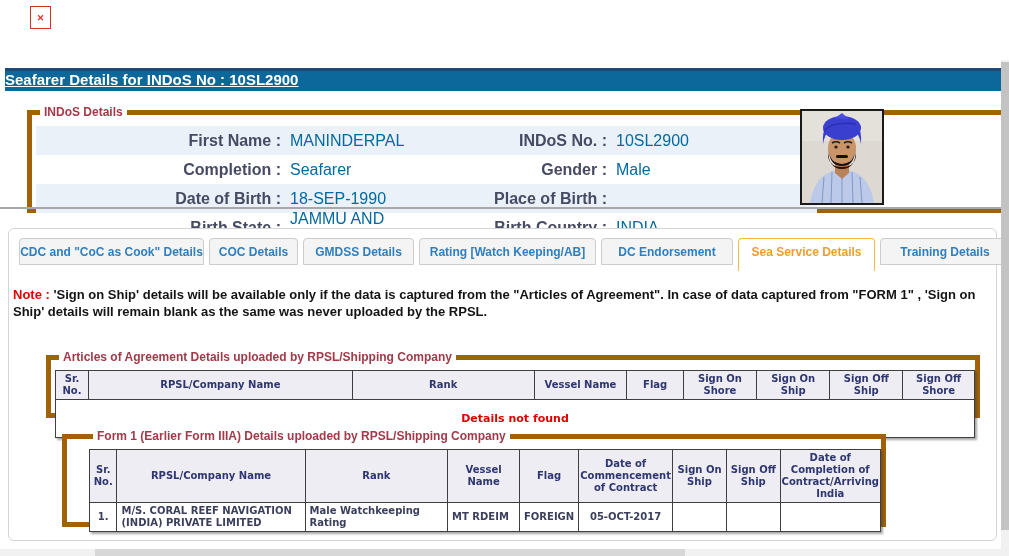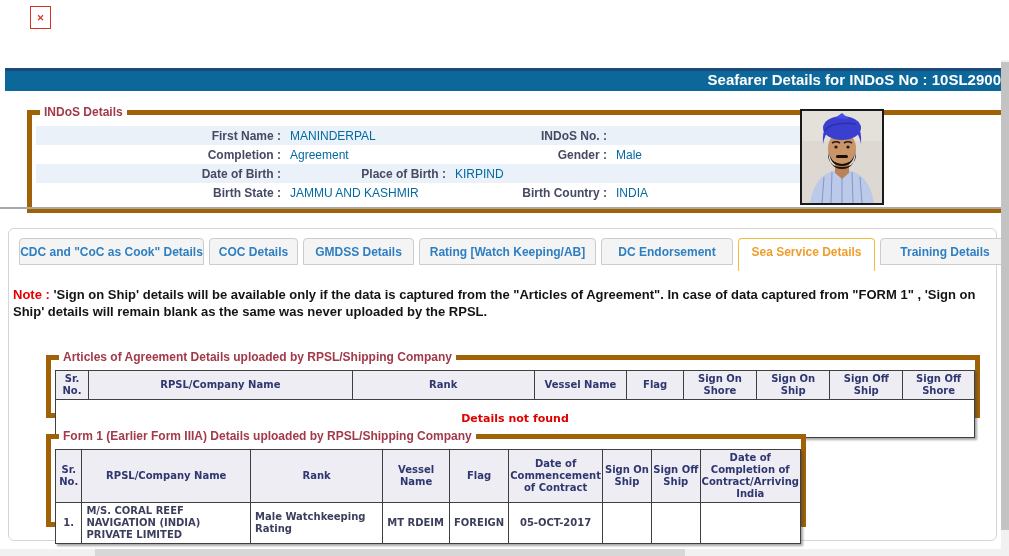--- a/index.html
+++ b/index.html
@@ -11,28 +11,28 @@
   
   .broken-img {
     position: absolute; left: 30px; top: 6px; width: 21px; height: 23px;
     border: 1px solid #d93025; color: #d93025; font-size: 9px; font-weight: bold;
     display: flex; align-items: center; justify-content: center; background: #fff;
   }
   
   .title-bar {
     position: absolute; left: 5px; top: 68px; width: 996px; height: 23px;
     background: linear-gradient(to bottom, #1e4a78 0, #1e4a78 3px, #0c679a 3px);
-    color: #fff; font-weight: bold; font-size: 15px; text-align: right; line-height: 24px;
+    color: #fff; font-weight: bold; font-size: 15px; text-align: left; line-height: 24px; text-decoration: underline;
   }
   
   fieldset { position: absolute; border: 5px solid #a16207; background: #fff; margin: 17px; padding: 0; }
   legend { color: #a23a49; font-weight: bold; font-size: 12px; padding: 0 4px; margin-left: 8px; }
   .indos-fs { left: 10px; top: 88px; width: 985px; height: 108px; }
   .indos-rows { margin-top: 7px; }
-  .irow { display: flex; height: 19px; align-items: center; width: 781px; margin-left: 4px; font-size: 12px; }
+  .irow { display: flex; height: 29px; align-items: center; width: 781px; margin-left: 4px; font-size: 16px; }
   .irow.stripe { background: #eaf1f9; }
   .irow .lab { font-weight: bold; color: #474a63; text-align: right; }
   .irow .l1 { width: 245px; } .irow .l2 { width: 165px; }
   .irow .val { color: #0369a1; }
   .irow .v1 { width: 161px; padding-left: 9px; } .irow .v2 { flex: 1; padding-left: 9px; }
   
   .photo { position: absolute; left: 800px; top: 109px; width: 84px; height: 96px;
     border: 2px solid #1a1a1a; background: #d8d3cc; }
   
   .divider { position: absolute; left: 0; top: 207px; width: 1001px; height: 2px; background: #a8a8a8; }
@@ -44,21 +44,21 @@
     border: 1px solid #ccc; border-radius: 4px 4px 0 0; color: #2e7fc1;
     font-weight: bold; font-size: 12px; cursor: pointer; white-space: nowrap; }
   .tab.active { height: 33px; background: #fff; border: 1px solid #f2bd3a; border-bottom: none;
     color: #ef9e2e; }
   
   .note { position: absolute; left: 4px; top: 57px; width: 990px; font-size: 13px;
     font-weight: bold; color: #141414; line-height: 1.32; }
   .note .prefix { color: #e60000; }
   
   .fs-articles { left: 20px; top: 104px; width: 934px; height: 68px; }
-  .fs-form1 { left: 20px; top: 183px; width: 760px; height: 98px; }
+  .fs-form1 { left: 36px; top: 183px; width: 824px; height: 98px; padding-left: 18px; }
   table { border-collapse: collapse; table-layout: fixed; margin: 6px 0 0 4px;
     box-shadow: 2px 2px 2px rgba(60,60,60,.45);
     font-family: "DejaVu Sans", "Liberation Sans", sans-serif; background: #fff; }
   th { background: #ededf3; color: #2f3670; font-size: 10px; font-weight: bold;
     border: 1px solid #3f3f3f; text-align: center; vertical-align: middle;
     padding: 2px 1px; line-height: 1.2; }
   td { border: 1px solid #3f3f3f; font-size: 10px; font-weight: bold; color: #3b3f5c;
     padding: 2px 4px; vertical-align: middle; line-height: 1.2; }
   tr.empty-msg td { text-align: center; color: #e00000; font-size: 11px; height: 18px; padding: 12px; }
   td.c-center { text-align: center; }
@@ -81,31 +81,32 @@
     <span>Seafarer Details for INDoS No : 10SL2900</span>
   </div>
 
   <fieldset class="indos-fs">
     <legend>INDoS Details</legend>
     <div class="indos-rows">
       <div class="irow stripe">
         <span class="lab l1">First Name :</span>
         <span class="val v1">MANINDERPAL</span>
         <span class="lab l2">INDoS No. :</span>
+        <span class="val v2">10SL2900</span>
       </div>
       <div class="irow">
         <span class="lab l1">Completion :</span>
-        <span class="val v1">Agreement</span>
+        <span class="val v1">Seafarer</span>
         <span class="lab l2">Gender :</span>
         <span class="val v2">Male</span>
       </div>
       <div class="irow stripe">
         <span class="lab l1">Date of Birth :</span>
+        <span class="val v1">18-SEP-1990</span>
         <span class="lab l2">Place of Birth :</span>
-        <span class="val v2">KIRPIND</span>
       </div>
       <div class="irow">
         <span class="lab l1">Birth State :</span>
         <span class="val v1">JAMMU AND KASHMIR</span>
         <span class="lab l2">Birth Country :</span>
         <span class="val v2">INDIA</span>
       </div>
     </div>
   </fieldset>
 

